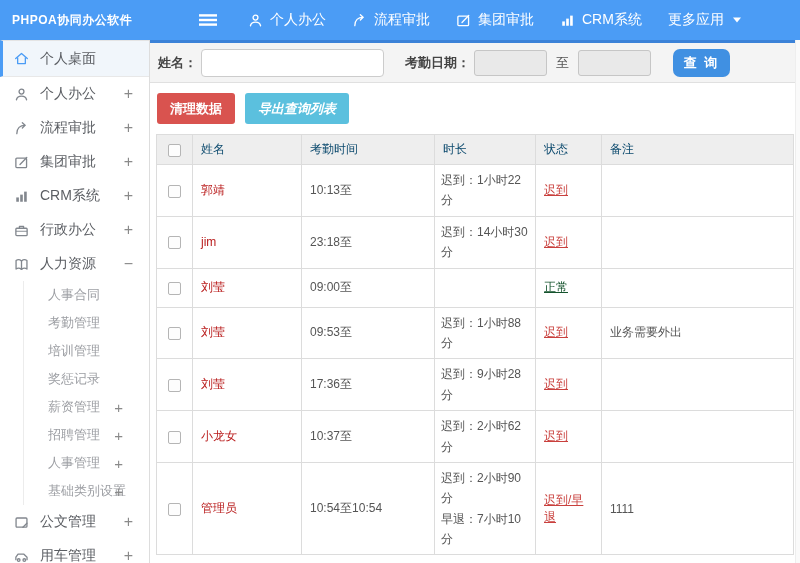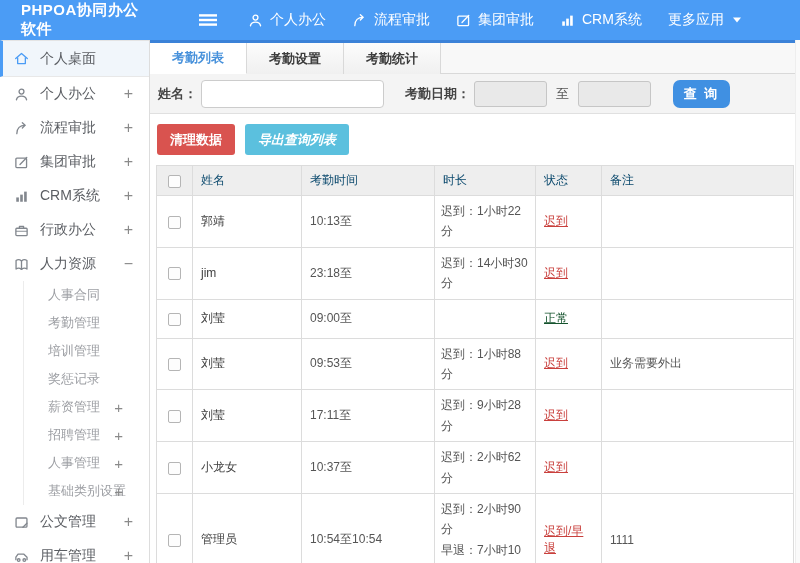--- a/index.html
+++ b/index.html
@@ -3,21 +3,21 @@
 <meta charset="utf-8">
 <style>
   * { margin:0; padding:0; box-sizing:border-box; }
   html,body { width:800px; height:563px; overflow:hidden; background:#fff;
     font-family:"Liberation Sans","DejaVu Sans",sans-serif; }
   .app { position:relative; width:800px; height:563px; overflow:hidden; background:#fff; }
 
   
   .topbar { position:absolute; left:0; top:0; width:800px; height:40px;
     background:#4b9cf5; color:#fff; display:flex; align-items:center; z-index:5; }
-  .brand { width:150px; padding-left:21px; font-size:15px; font-weight:bold; letter-spacing:.5px; }
+  .brand { width:150px; padding-left:12px; font-size:12px; font-weight:bold; letter-spacing:.5px; }
   .hamburger { margin-left:48px; display:flex; align-items:center; cursor:pointer; }
   .topnav { display:flex; align-items:center; margin-left:30px; }
   .topnav-item { display:flex; align-items:center; margin-right:26px; font-size:14px; cursor:pointer; white-space:nowrap; }
   .topnav-item .icon-slot { display:inline-flex; margin-right:7px; }
   .topnav-item .caret-slot { display:inline-flex; margin-left:8px; }
   .icon-slot svg { display:block; }
 
   
   .sidebar { position:absolute; left:0; top:40px; width:150px; height:523px;
     background:#fff; border-right:1px solid #ddd; overflow:hidden; }
@@ -56,21 +56,21 @@
   .btn-info { background:#5bc0de; height:31px; padding:0 13px; margin-left:10px;font-style:italic; }
 
   
   table { width:100%; border-collapse:collapse; table-layout:fixed; font-size:12px; color:#555; }
   th, td { border:1px solid #dcdcdc; text-align:left; vertical-align:middle; }
   thead th { height:30px; background:#eee; padding:4px 8px; font-weight:normal; color:#0c4a6e; }
   tbody td { height:39px; padding:5px 6px 5px 8px; background:#fff; }
   .c-check { text-align:center; padding-left:0 !important; padding-right:0 !important; }
   .checkbox { display:inline-block; width:13px; height:13px; border:1px solid #b5b5b5;
     border-radius:2px; background:#fdfdfd; vertical-align:middle; cursor:pointer; }
-  .name-link { color:#404040; text-decoration:none; cursor:pointer; }
+  .name-link { color:#b91c1c; text-decoration:none; cursor:pointer; }
   .c-dur { white-space:pre-line; line-height:1.7; padding-left:6px !important; padding-right:2px !important; }
   .c-status { font-weight:normal;text-decoration:underline; }
 
   
   .scroll-track { position:absolute; right:0; top:40px; width:5px; height:523px;
     background:#fafafa; border-left:1px solid #eee; }
 </style>
 </head>
 <body>
 
@@ -263,25 +263,20 @@
             </svg>
           </span>
           <span class="s-label">用车管理</span>
           <span class="s-expand">+</span>
         </div>
       </div>
   </div>
 
   <div class="main">
     <div class="topline"></div>
-    <div class="tabbar">
-      <div class="tab active">考勤列表</div>
-      <div class="tab">考勤设置</div>
-      <div class="tab">考勤统计</div>
-    </div>
 
     <div class="filterbar">
       <span class="f-label">姓名：</span>
       <input class="inp-name" type="text" value="" style="">
       <span class="f-gap"></span>
       <span class="f-label">考勤日期：</span>
       <input class="inp-date" type="text" value="" style="">
       <span class="to-label">至</span>
       <input class="inp-date" type="text" value="" style="">
       <button class="btn btn-search">查 询</button>
@@ -341,21 +336,21 @@
     <td class="c-check"><span class="checkbox"></span></td>
     <td><a class="name-link">刘莹</a></td>
     <td>09:53至</td>
     <td class="c-dur">迟到：1小时88分</td>
     <td class="c-status" style="color: rgb(201, 64, 61);">迟到</td>
     <td>业务需要外出</td>
   </tr>
             <tr>
     <td class="c-check"><span class="checkbox"></span></td>
     <td><a class="name-link">刘莹</a></td>
-    <td>17:11至</td>
+    <td>17:36至</td>
     <td class="c-dur">迟到：9小时28分</td>
     <td class="c-status" style="color: rgb(201, 64, 61);">迟到</td>
     <td></td>
   </tr>
             <tr>
     <td class="c-check"><span class="checkbox"></span></td>
     <td><a class="name-link">小龙女</a></td>
     <td>10:37至</td>
     <td class="c-dur">迟到：2小时62分</td>
     <td class="c-status" style="color: rgb(201, 64, 61);">迟到</td>

